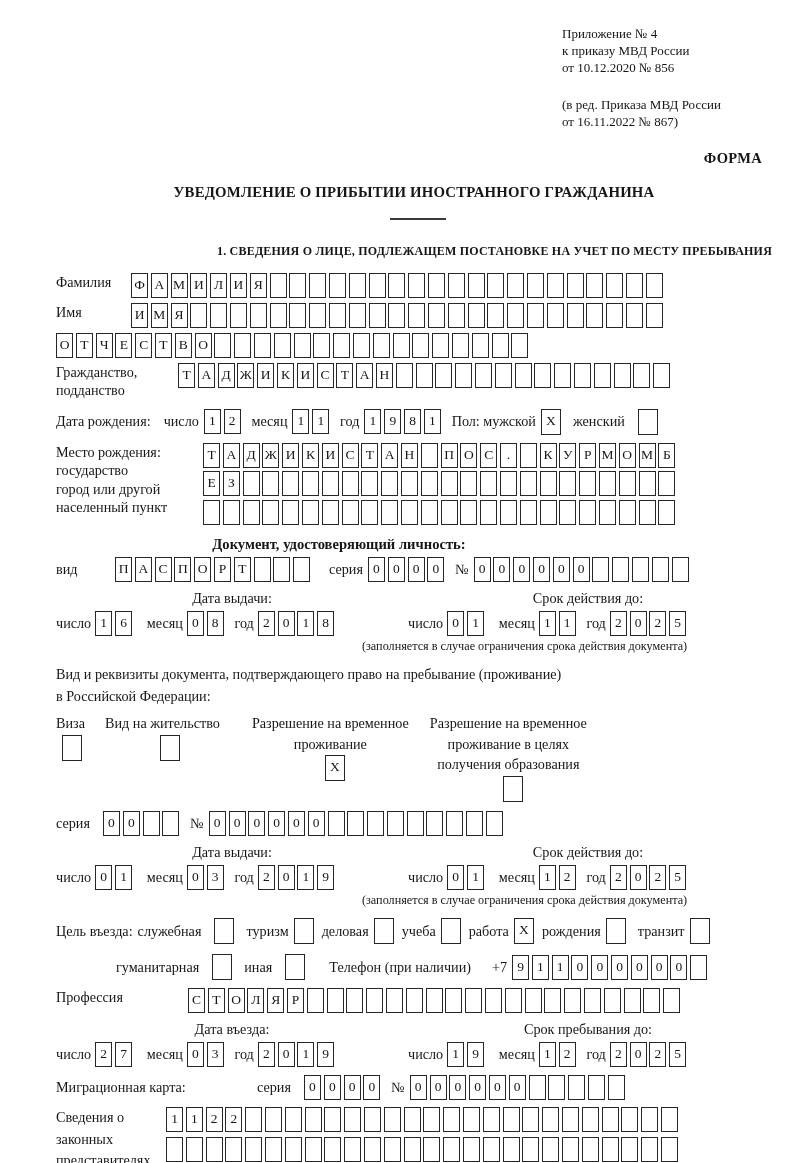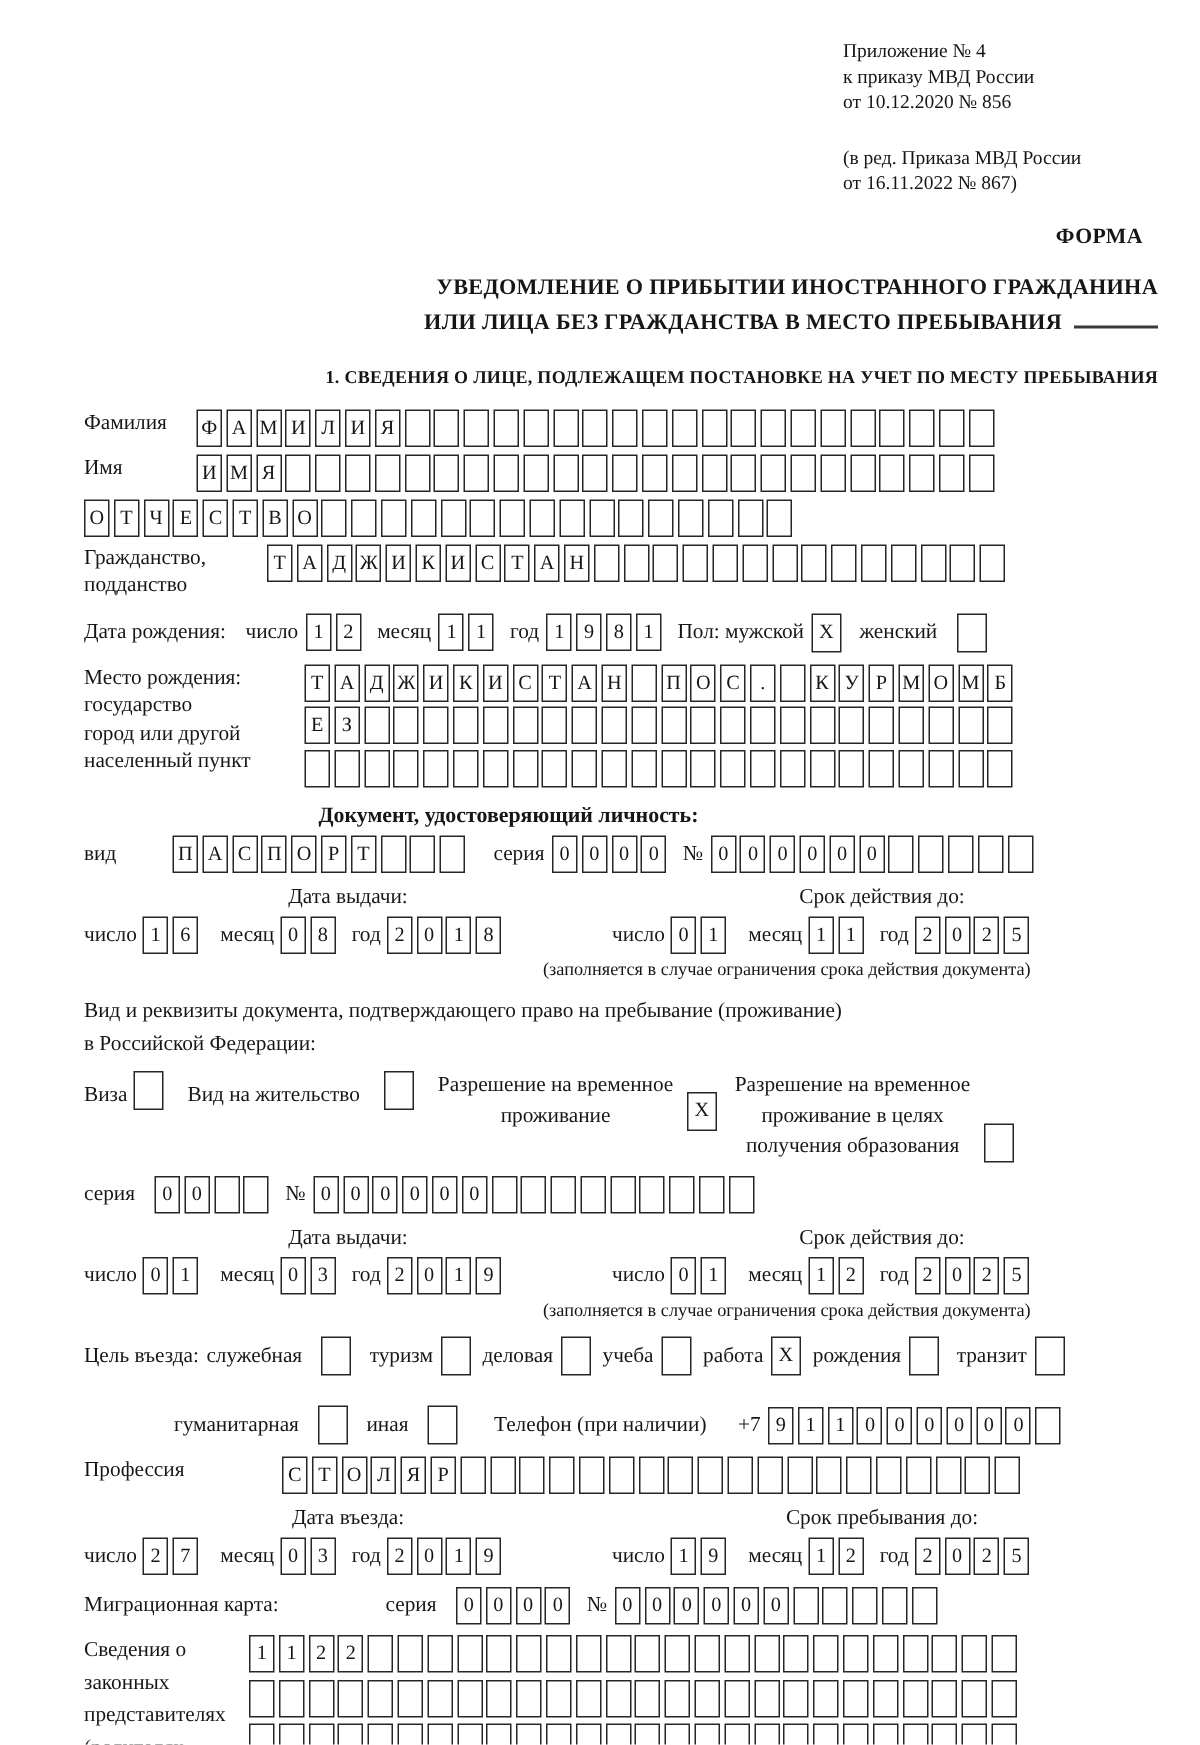--- a/index.html
+++ b/index.html
@@ -11,21 +11,21 @@
   }
   .page { padding: 26px 28px 0 56px; width: 800px; }
   .b { font-weight: bold; }
 
   
   .hdr { margin-left: 506px; width: 210px; font-size: 13px; line-height: 1.3; }
   .hdr-edit { margin-top: 20px; }
   .forma { text-align: right; margin-top: 20px; margin-right: 10px; font-size: 14.5px; letter-spacing: .3px; }
 
   
-  .title { text-align: right; margin-top: 14px; font-size: 14.8px; line-height: 1.5; letter-spacing: .2px; }
+  .title { text-align: center; margin-top: 14px; font-size: 14.8px; line-height: 1.5; letter-spacing: .2px; }
   .blank { display: inline-block; width: 56px; border-bottom: 2px solid #3a3a3a; height: 13px; margin-left: 8px; }
 
   .sec { margin-top: 18px; font-size: 12px; letter-spacing: .2px; text-align: right; }
 
   
   .row { display: flex; align-items: flex-start; margin-top: 5px; }
   .flabel { font-size: 14.2px; line-height: 1.3; flex-shrink: 0; }
   .w75  { width: 75px; }
   .w147 { width: 147px; }
   .w122 { width: 122px; }
@@ -58,21 +58,21 @@
   .dgroup.left { width: 352px; }
   .dgroup.right { width: 360px; }
   .dhead { text-align: center; font-size: 14.2px; margin-bottom: 2px; }
   .dline { display: flex; align-items: center; font-size: 14.2px; margin-top: 2px; }
   .dnote { font-size: 12.2px; margin-top: 3px; white-space: nowrap; margin-left: -46px; }
 
   .ptext { font-size: 14.2px; margin-top: 9px; line-height: 1.55; }
 
   
   .visarow { display: flex; align-items: flex-start; margin-top: 6px; font-size: 14.2px; }
-  .vitem { display: flex; align-items: flex-end; }
+  .vitem { display: flex; align-items: center; flex-direction: column; }
   .vlabel { text-align: center; line-height: 1.45; margin-right: 9px; }
   .vitem .cb { margin-top: 1px; }
 
   .repwrap { margin-top: 7px; }
   .replabel { width: 110px; font-size: 14.2px; line-height: 1.52; flex-shrink: 0; }
   .repcells .cellrow { margin-bottom: 4.5px; }
 </style>
 </head>
 <body>
 
@@ -86,21 +86,21 @@
       <div>(в ред. Приказа МВД России</div>
       <div>от 16.11.2022 № 867)</div>
     </div>
   </div>
 
   <div class="forma b">ФОРМА</div>
 
   <div class="title b">
     <div>УВЕДОМЛЕНИЕ О ПРИБЫТИИ ИНОСТРАННОГО ГРАЖДАНИНА</div>
     <div>
-      <span>ИЛИ ЛИЦА БЕЗ ГРАЖДАНСТВА В МЕСТО ПРЕБЫВАНИЯ</span><span class="blank"></span>
+      <span class="blank"></span>
     </div>
   </div>
 
   <div class="sec b">1. СВЕДЕНИЯ О ЛИЦЕ, ПОДЛЕЖАЩЕМ ПОСТАНОВКЕ НА УЧЕТ ПО МЕСТУ ПРЕБЫВАНИЯ</div>
 
   <div class="row" style="margin-top:14px">
     <div class="flabel w75">Фамилия</div>
     <div class="cellrow">
         <span class="cell">Ф</span>
         <span class="cell">А</span>
@@ -573,21 +573,21 @@
     <span class="lab gap8">рождения</span>
     <span class="cellrow cb">
         <span class="cell"></span>
       </span>
     <span class="lab gap12">транзит</span>
     <span class="cellrow cb">
         <span class="cell"></span>
       </span>
   </div>
 
-  <div class="row inl" style="margin-top:20px; padding-left:60px">
+  <div class="row inl" style="margin-top:10px; padding-left:60px">
     <span class="lab">гуманитарная</span>
     <span class="cellrow cb gap8">
         <span class="cell"></span>
       </span>
     <span class="lab gap12">иная</span>
     <span class="cellrow cb gap8">
         <span class="cell"></span>
       </span>
     <span class="lab gap24">Телефон (при наличии)</span>
     <span class="lab gap16">+7</span>

